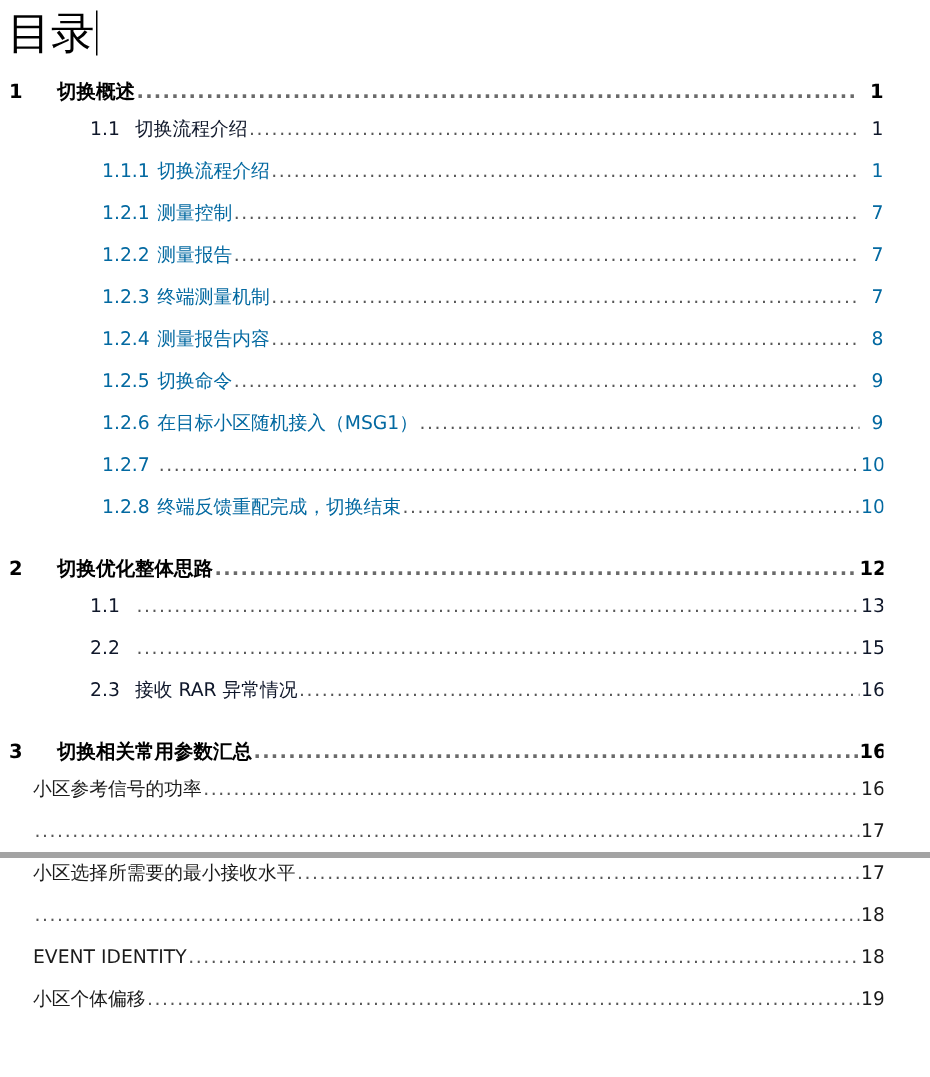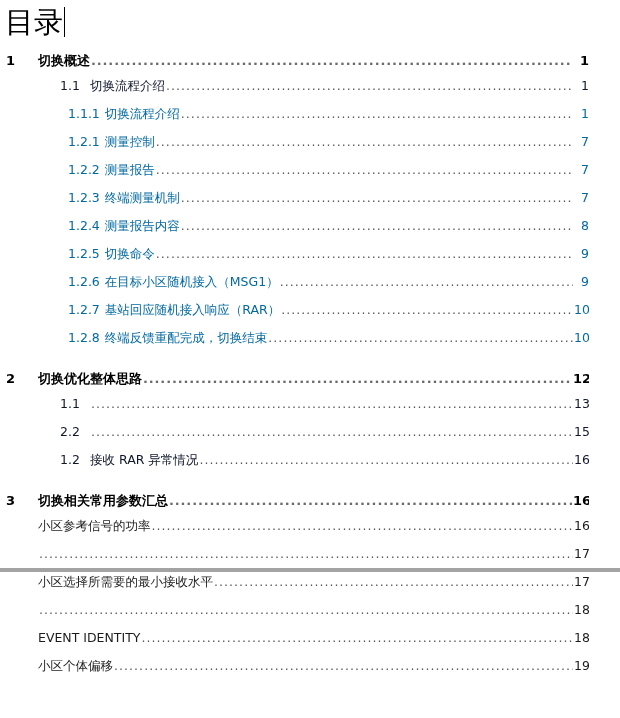--- a/index.html
+++ b/index.html
@@ -135,21 +135,21 @@
   }
   .lvl3 .num { margin-right: 5px; }
   .lvl3 .pg { width: 15px; }
 
   
   .lvlp {
     height: 28px;
     font-size: 12.5px;
     font-weight: 400;
     color: #1b1b1b;
-    padding-left: 38px;
+    padding-left: 22px;
   }
   .lvlp .pg { width: 15px; }
 
   .gap-before { margin-top: 12px; }
 </style>
 </head>
 <body>
 
 <div class="page">
 
@@ -205,21 +205,20 @@
         <span class="pg">9</span>
       </div>
       <div class="toc-entry lvl3">
         <span class="num">1.2.6</span>
         <span class="label">在目标小区随机接入（MSG1）</span>
         <span class="leader"></span>
         <span class="pg">9</span>
       </div>
       <div class="toc-entry lvl3">
         <span class="num">1.2.7</span>
-        <span class="label">基站回应随机接入响应（RAR）</span>
         <span class="leader"></span>
         <span class="pg">10</span>
       </div>
       <div class="toc-entry lvl3">
         <span class="num">1.2.8</span>
         <span class="label">终端反馈重配完成，切换结束</span>
         <span class="leader"></span>
         <span class="pg">10</span>
       </div>
       <div class="toc-entry lvl1 gap-before">
@@ -232,21 +231,21 @@
         <span class="num">1.1</span>
         <span class="leader"></span>
         <span class="pg">13</span>
       </div>
       <div class="toc-entry lvl2">
         <span class="num">2.2</span>
         <span class="leader"></span>
         <span class="pg">15</span>
       </div>
       <div class="toc-entry lvl2">
-        <span class="num">1.2</span>
+        <span class="num">2.3</span>
         <span class="label">接收 RAR 异常情况</span>
         <span class="leader"></span>
         <span class="pg">16</span>
       </div>
       <div class="toc-entry lvl1 gap-before">
         <span class="num">3</span>
         <span class="label">切换相关常用参数汇总</span>
         <span class="leader"></span>
         <span class="pg">16</span>
       </div>

